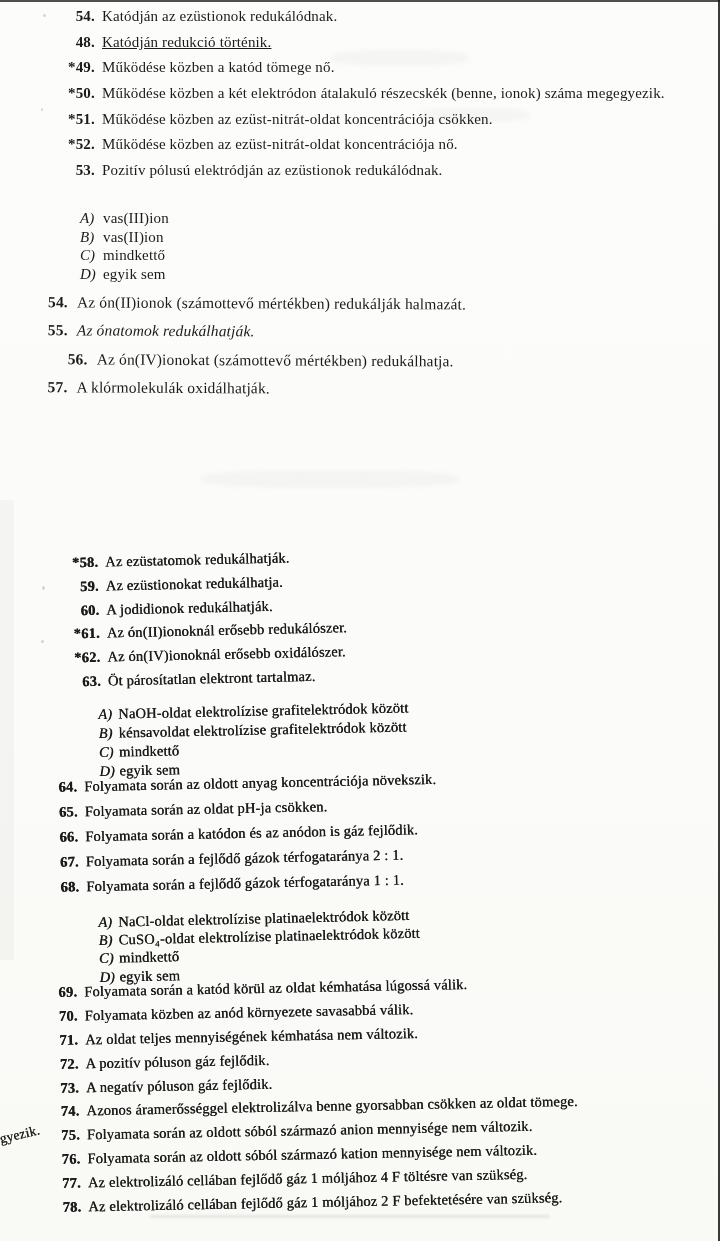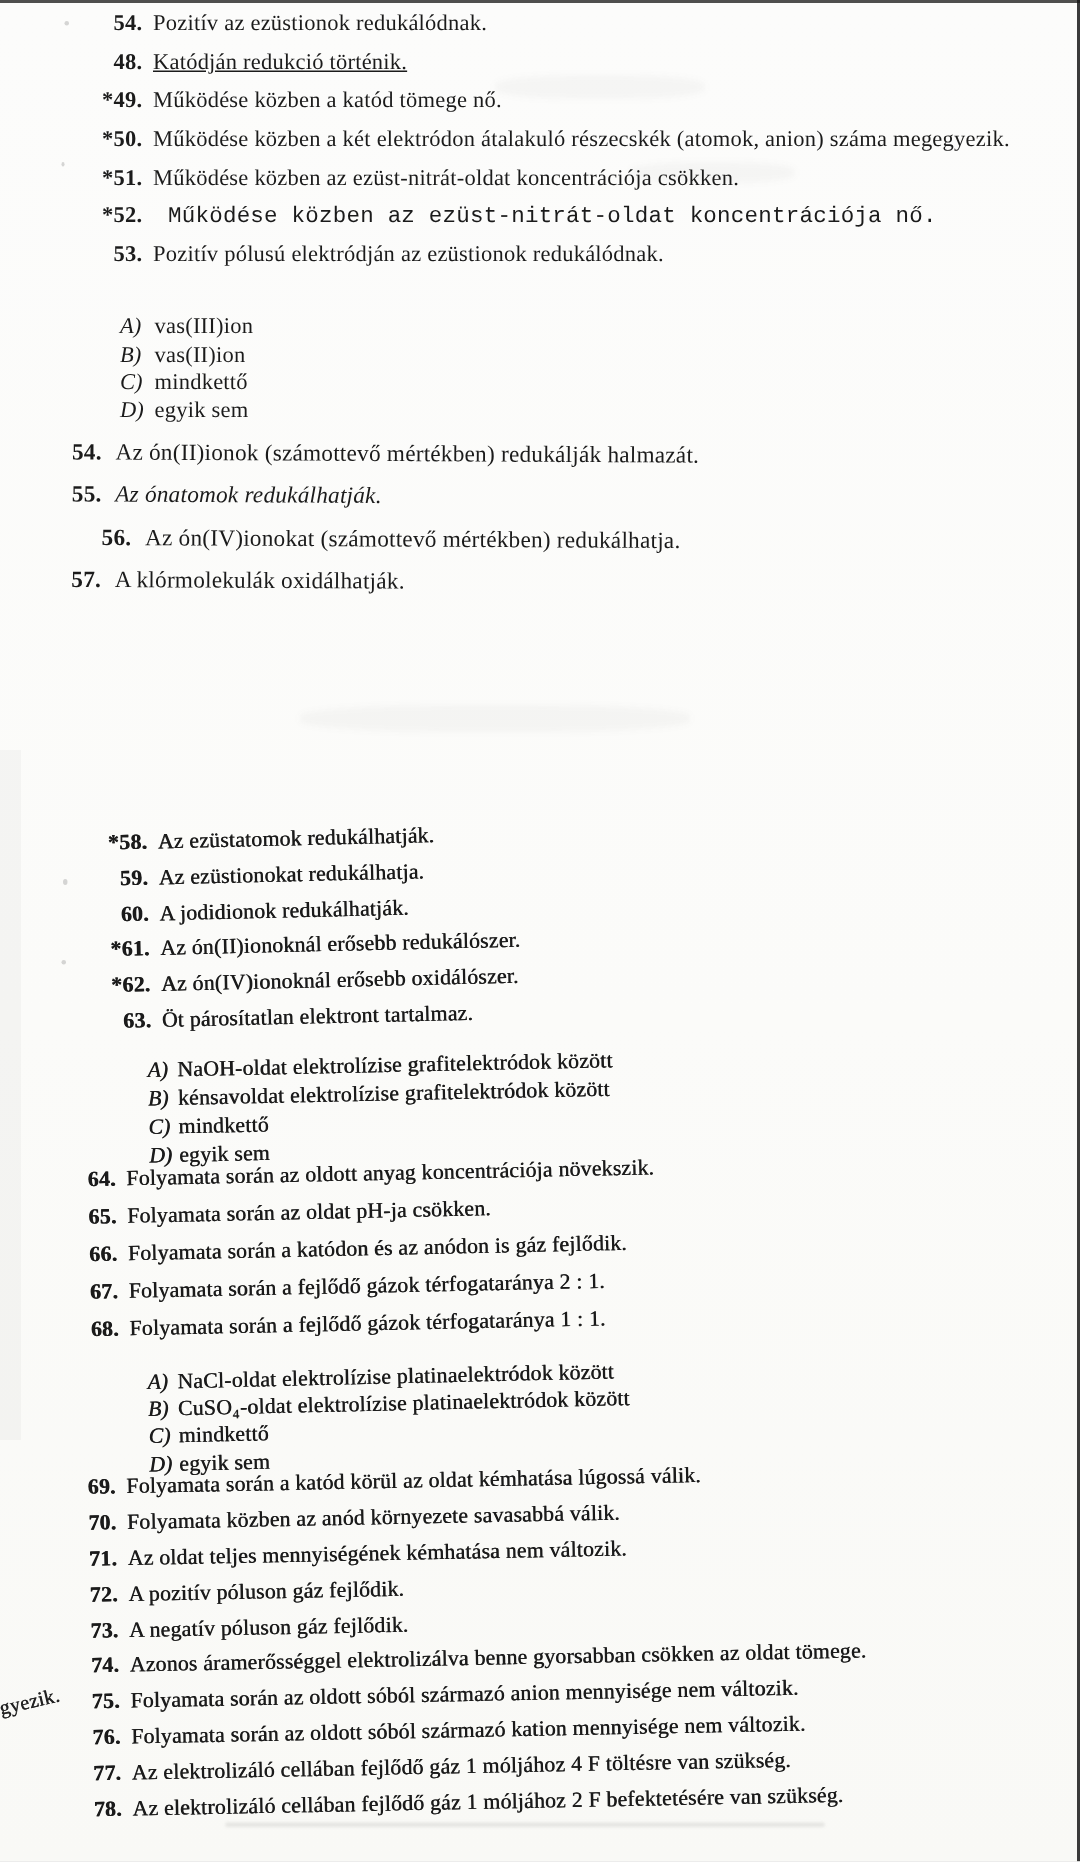--- a/index.html
+++ b/index.html
@@ -46,26 +46,26 @@
   <div class="speck" style="left:43px;top:14px;width:3px;height:3px;"></div>
   <div class="speck" style="left:41px;top:108px;width:2px;height:3px;"></div>
   <div class="speck" style="left:42px;top:586px;width:3px;height:4px;"></div>
   <div class="speck" style="left:41px;top:640px;width:3px;height:3px;"></div>
   <div class="ghost" style="left:330px;top:50px;width:140px;height:16px;"></div>
   <div class="ghost" style="left:420px;top:108px;width:110px;height:14px;"></div>
   <div class="ghost" style="left:200px;top:470px;width:260px;height:18px;"></div>
 
   <div id="sections-root">
       <div class="sec" style="top: 8px; left: 0px; font-size: 15px; transform: rotate(0deg);">
-        <div class="qrow" style="height: 25.7px;"><span class="qnum" style="width: 95px;">54.</span><span class="qtext" style="margin-left: 7px;">Pozitív az ezüstionok redukálódnak.</span></div>
+        <div class="qrow" style="height: 25.7px;"><span class="qnum" style="width: 95px;">54.</span><span class="qtext" style="margin-left: 7px;">Katódján az ezüstionok redukálódnak.</span></div>
         <div class="qrow" style="height: 25.7px;"><span class="qnum" style="width: 95px;">48.</span><span class="qtext" style="margin-left: 7px; text-decoration: underline;">Katódján redukció történik.</span></div>
         <div class="qrow" style="height: 25.7px;"><span class="qnum" style="width: 95px;">*49.</span><span class="qtext" style="margin-left: 7px;">Működése közben a katód tömege nő.</span></div>
-        <div class="qrow" style="height: 25.7px;"><span class="qnum" style="width: 95px; text-align: right;">*50.</span><span class="qtext" style="margin-left: 7px;">Működése közben a két elektródon átalakuló részecskék (atomok, anion) száma megegyezik.</span></div>
+        <div class="qrow" style="height: 25.7px;"><span class="qnum" style="width: 95px; text-align: right;">*50.</span><span class="qtext" style="margin-left: 7px;">Működése közben a két elektródon átalakuló részecskék (benne, ionok) száma megegyezik.</span></div>
         <div class="qrow" style="height: 25.7px;"><span class="qnum" style="width: 95px;">*51.</span><span class="qtext" style="margin-left: 7px;">Működése közben az ezüst-nitrát-oldat koncentrációja csökken.</span></div>
-        <div class="qrow" style="height: 25.7px;"><span class="qnum" style="width: 95px;">*52.</span><span class="qtext" style="margin-left: 17px; font-family: Liberation Mono, monospace;">Működése közben az ezüst-nitrát-oldat koncentrációja nő.</span></div>
+        <div class="qrow" style="height: 25.7px;"><span class="qnum" style="width: 95px;">*52.</span><span class="qtext" style="margin-left: 7px;">Működése közben az ezüst-nitrát-oldat koncentrációja nő.</span></div>
         <div class="qrow" style="height: 25.7px;"><span class="qnum" style="width: 95px;">53.</span><span class="qtext" style="margin-left: 7px;">Pozitív pólusú elektródján az ezüstionok redukálódnak.</span></div>
       </div>
       <div class="sec" style="top: 210px; left: 80px; font-size: 15px; transform: rotate(0deg);">
         <div class="orow" style="height: 18.7px;"><span class="olabel" style="width: 23px;">A)</span><span class="otext">vas(III)ion</span></div>
         <div class="orow" style="height: 18.7px;"><span class="olabel" style="width: 23px;">B)</span><span class="otext">vas(II)ion</span></div>
         <div class="orow" style="height: 18.7px;"><span class="olabel" style="width: 23px;">C)</span><span class="otext">mindkettő</span></div>
         <div class="orow" style="height: 18.7px;"><span class="olabel" style="width: 23px;">D)</span><span class="otext">egyik sem</span></div>
       </div>
       <div class="sec" style="top: 293px; left: 0px; font-size: 15.5px; transform: rotate(0.3deg);">
         <div class="qrow" style="height: 28.4px;"><span class="qnum" style="width: 68px;">54.</span><span class="qtext" style="margin-left: 9px;">Az ón(II)ionok (számottevő mértékben) redukálják halmazát.</span></div>

